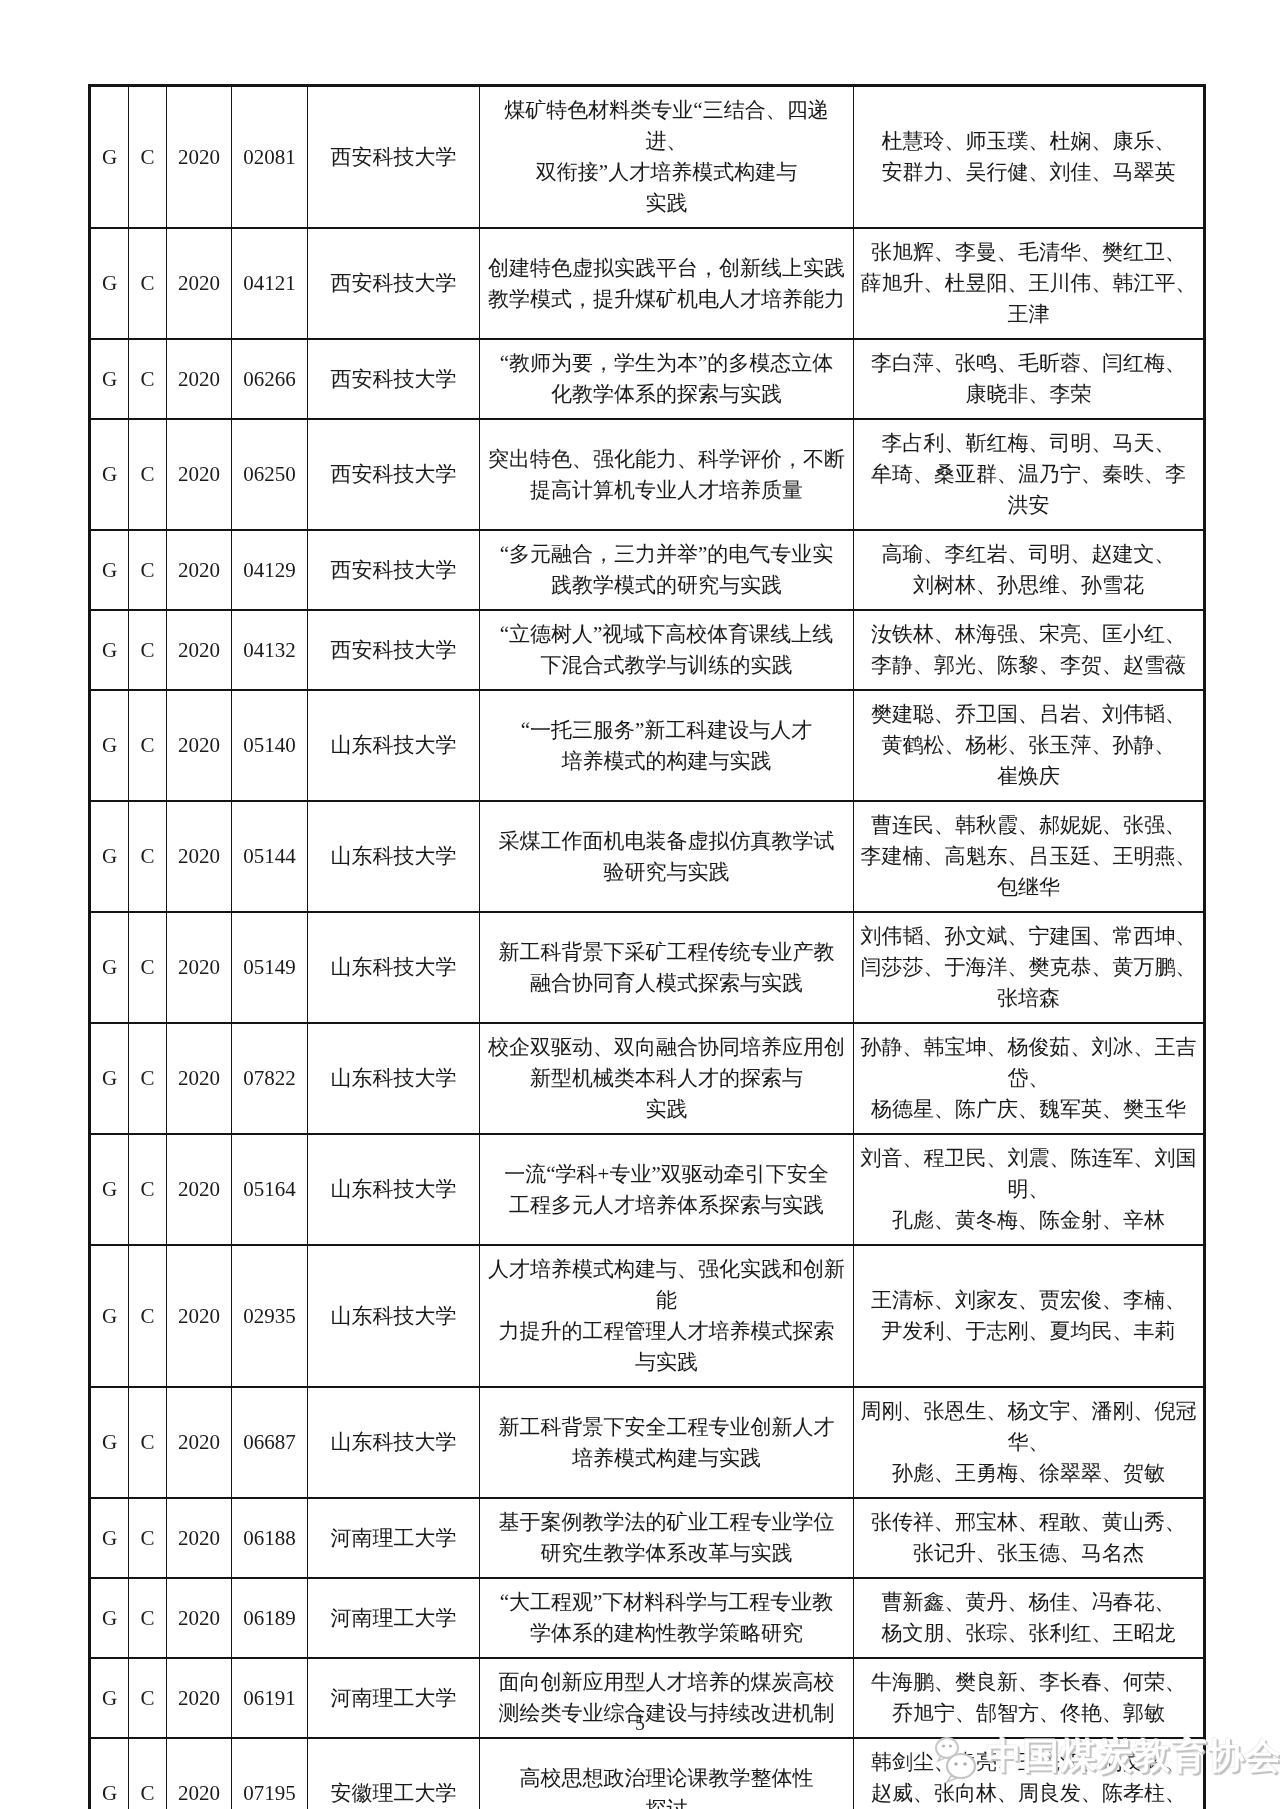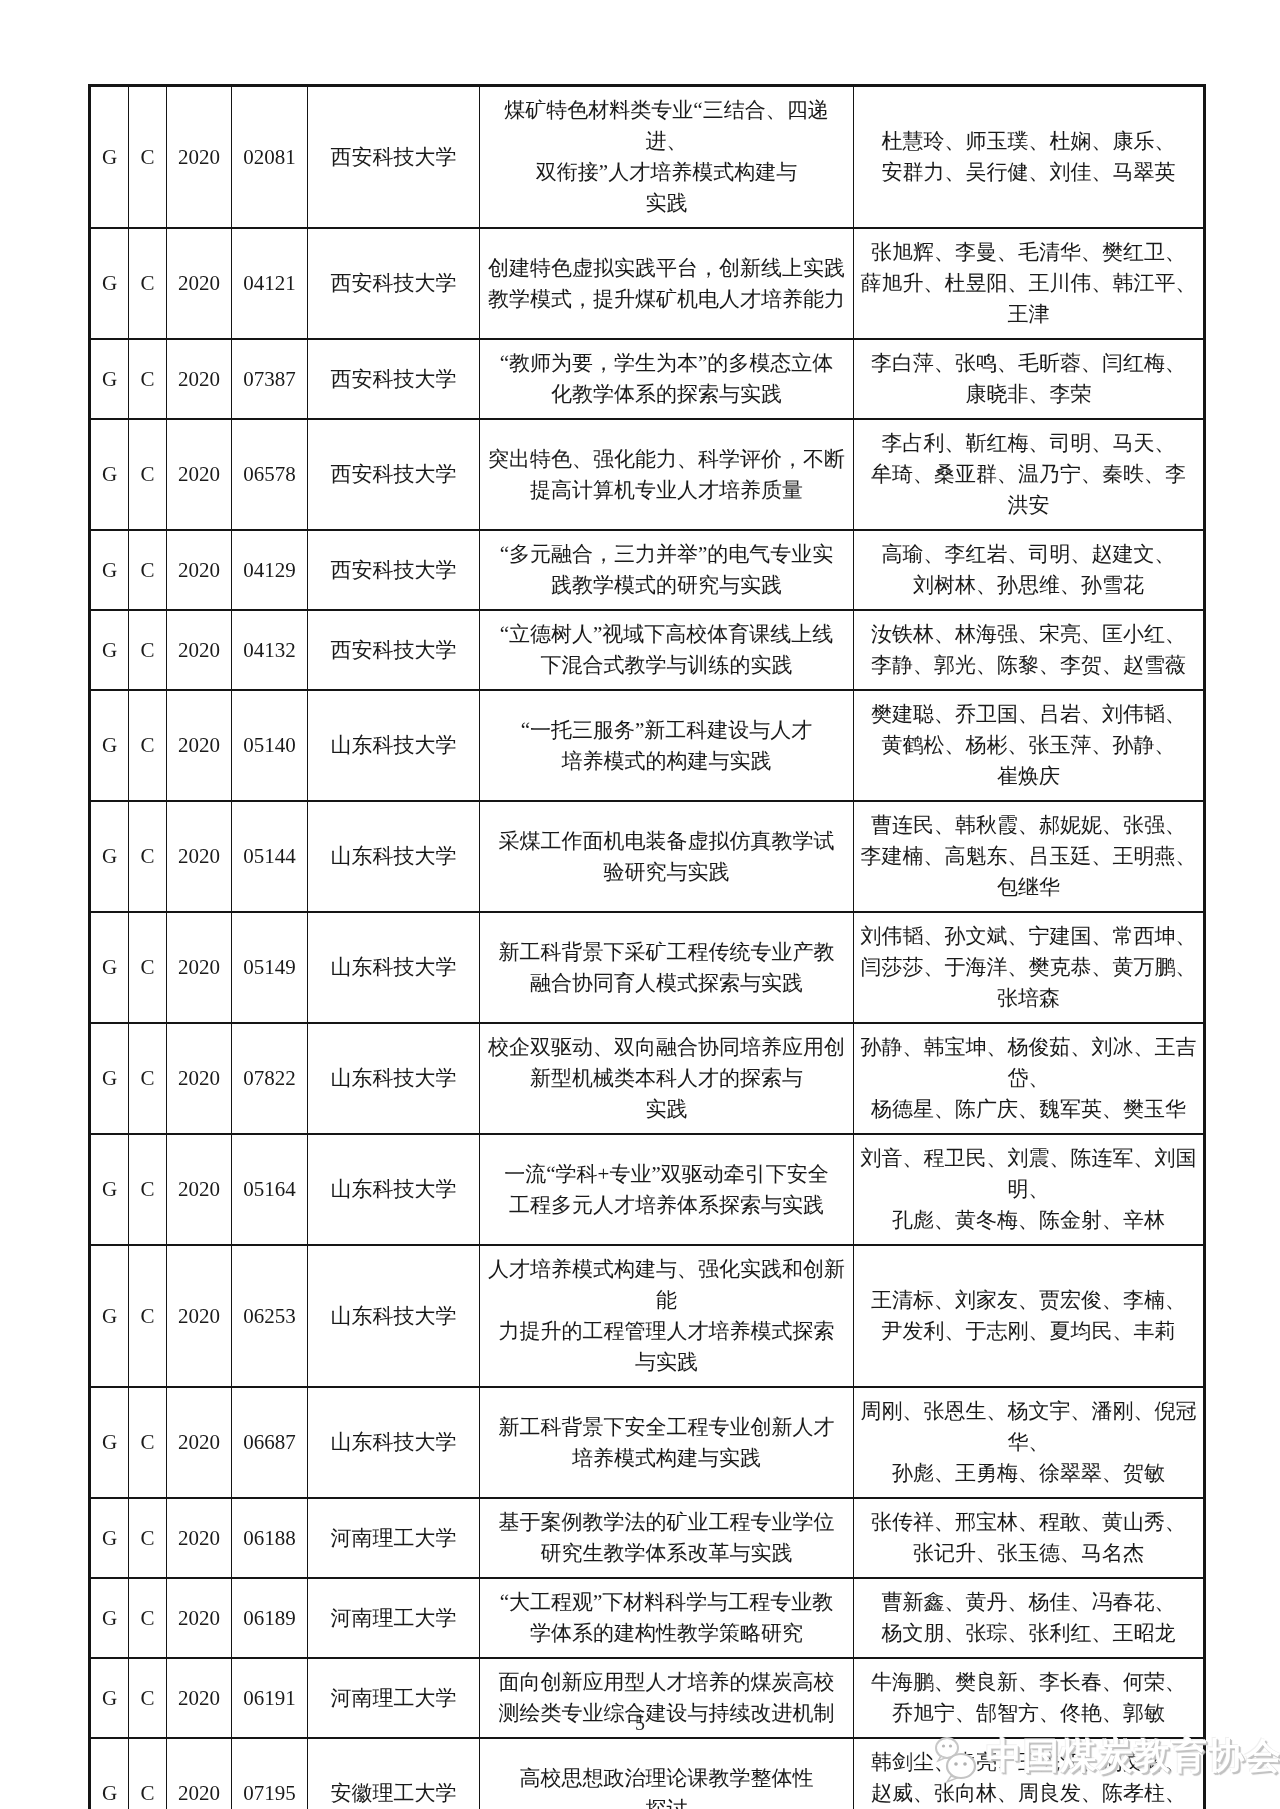--- a/index.html
+++ b/index.html
@@ -117,32 +117,32 @@
       <td class="title-cell">创建特色虚拟实践平台，创新线上实践
 教学模式，提升煤矿机电人才培养能力</td>
       <td class="names-cell">张旭辉、李曼、毛清华、樊红卫、
 薛旭升、杜昱阳、王川伟、韩江平、
 王津</td>
     </tr>
         <tr>
       <td>G</td>
       <td>C</td>
       <td>2020</td>
-      <td>07387</td>
+      <td>06266</td>
       <td>西安科技大学</td>
       <td class="title-cell">“教师为要，学生为本”的多模态立体
 化教学体系的探索与实践</td>
       <td class="names-cell">李白萍、张鸣、毛昕蓉、闫红梅、
 康晓非、李荣</td>
     </tr>
         <tr>
       <td>G</td>
       <td>C</td>
       <td>2020</td>
-      <td>06578</td>
+      <td>06250</td>
       <td>西安科技大学</td>
       <td class="title-cell">突出特色、强化能力、科学评价，不断
 提高计算机专业人才培养质量</td>
       <td class="names-cell">李占利、靳红梅、司明、马天、
 牟琦、桑亚群、温乃宁、秦昳、李
 洪安</td>
     </tr>
         <tr>
       <td>G</td>
       <td>C</td>
@@ -221,21 +221,21 @@
       <td>山东科技大学</td>
       <td class="title-cell">一流“学科+专业”双驱动牵引下安全
 工程多元人才培养体系探索与实践</td>
       <td class="names-cell">刘音、程卫民、刘震、陈连军、刘国明、
 孔彪、黄冬梅、陈金射、辛林</td>
     </tr>
         <tr>
       <td>G</td>
       <td>C</td>
       <td>2020</td>
-      <td>06253</td>
+      <td>02935</td>
       <td>山东科技大学</td>
       <td class="title-cell">人才培养模式构建与、强化实践和创新能
 力提升的工程管理人才培养模式探索
 与实践</td>
       <td class="names-cell">王清标、刘家友、贾宏俊、李楠、
 尹发利、于志刚、夏均民、丰莉</td>
     </tr>
         <tr>
       <td>G</td>
       <td>C</td>

